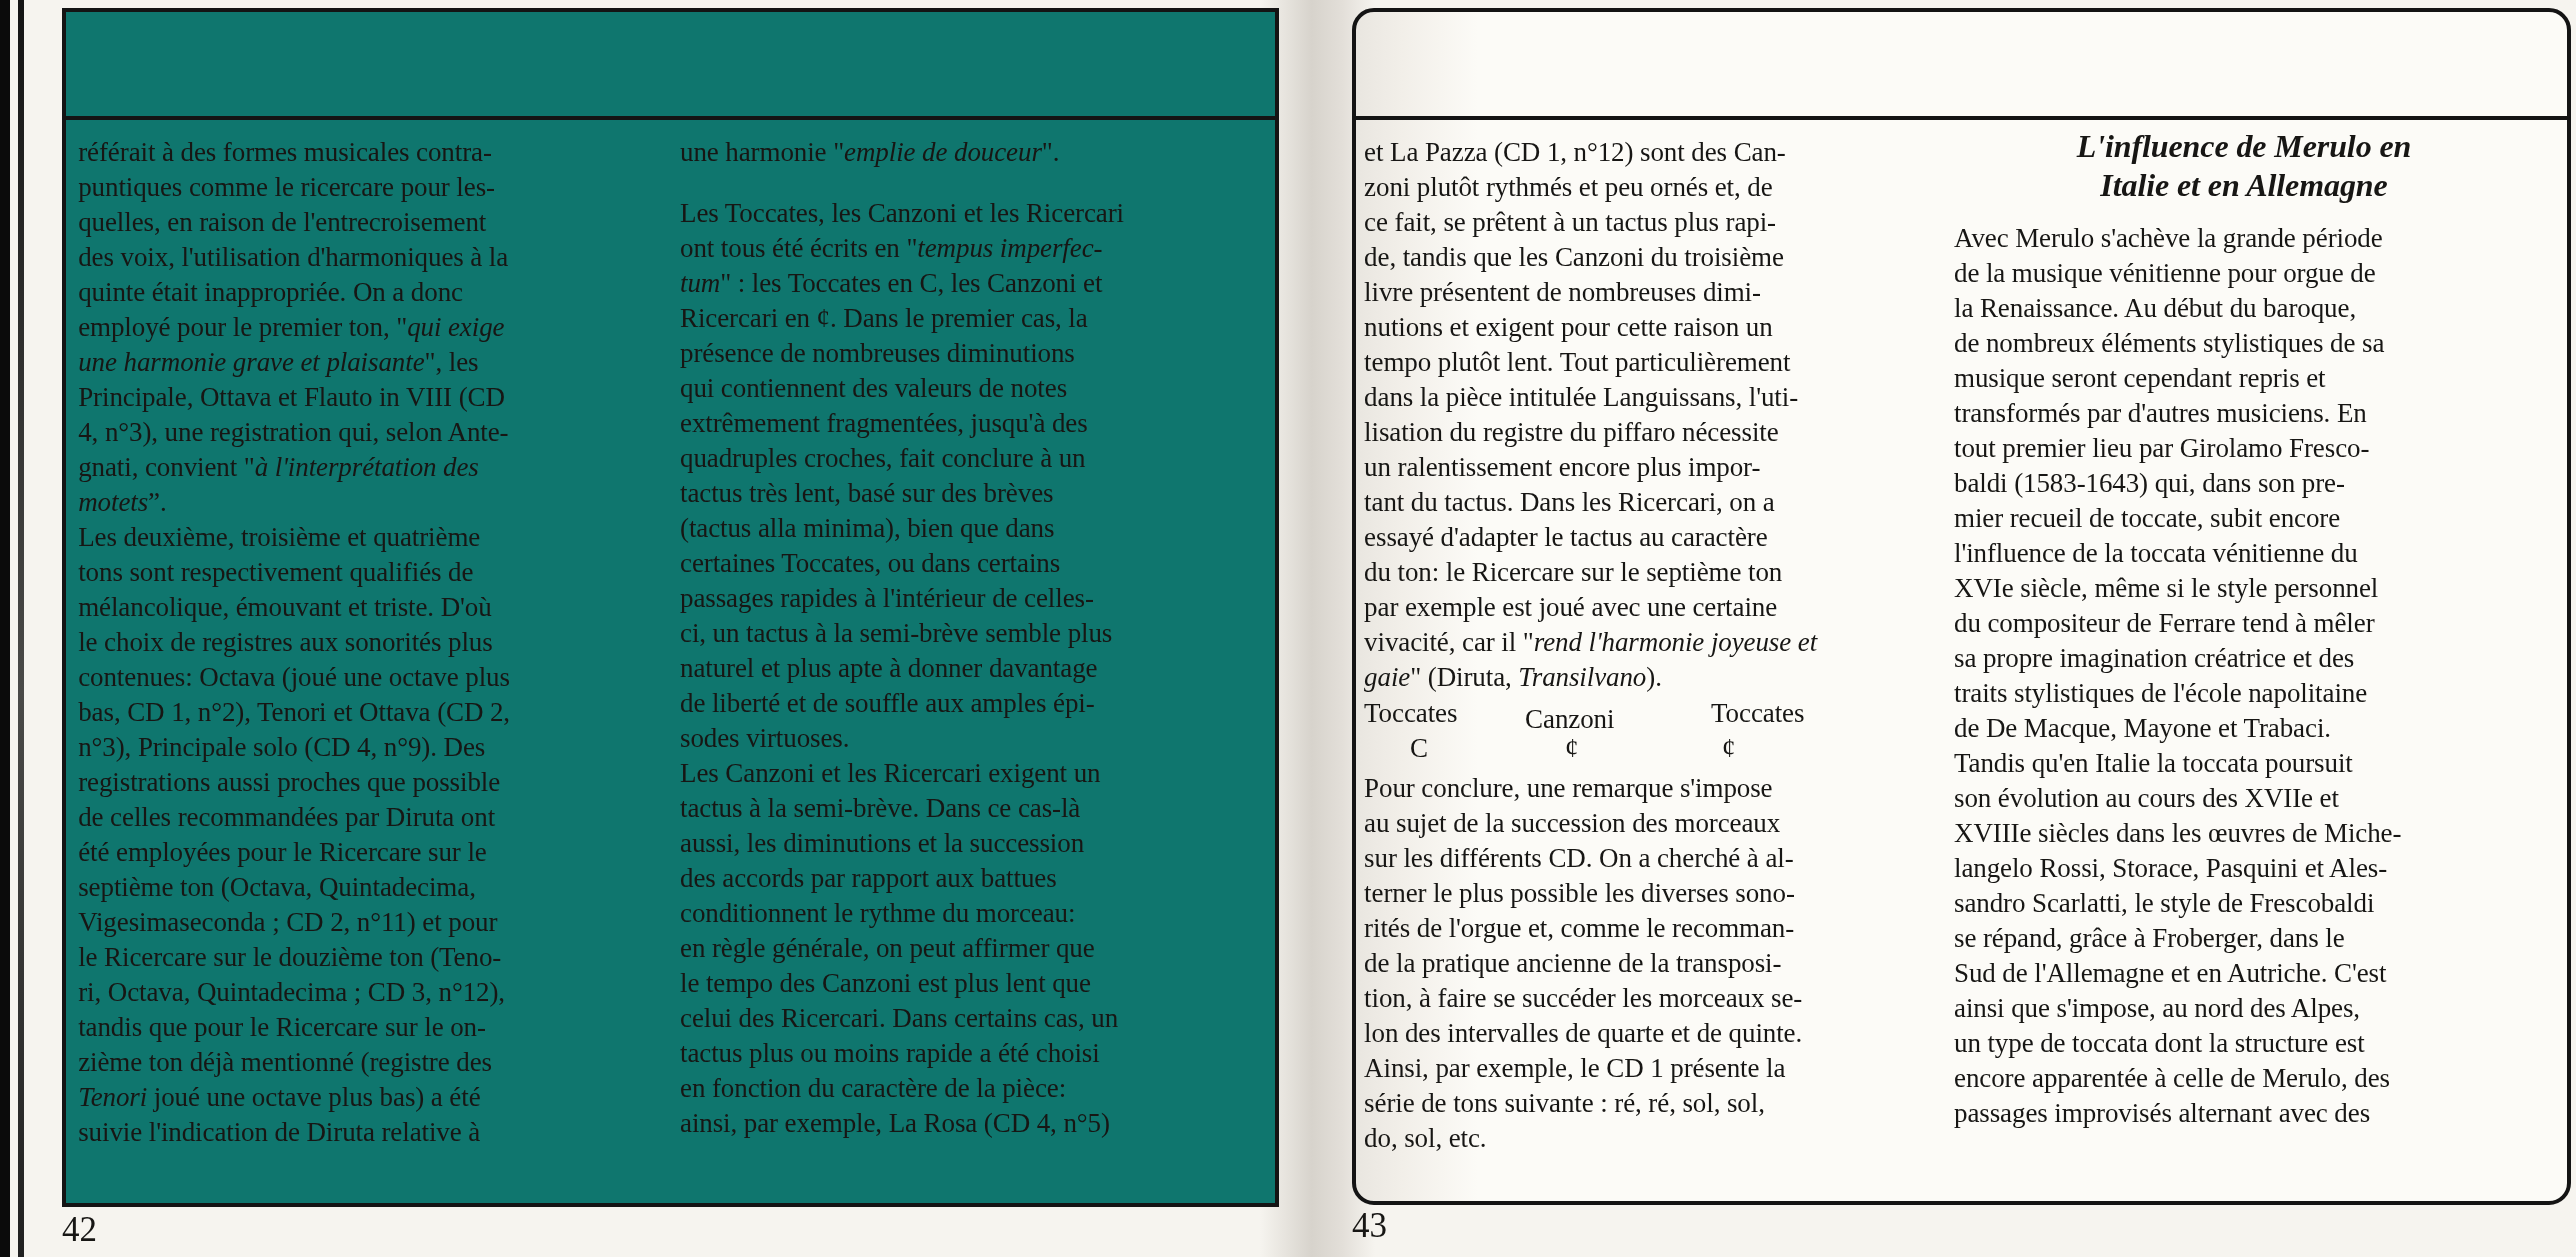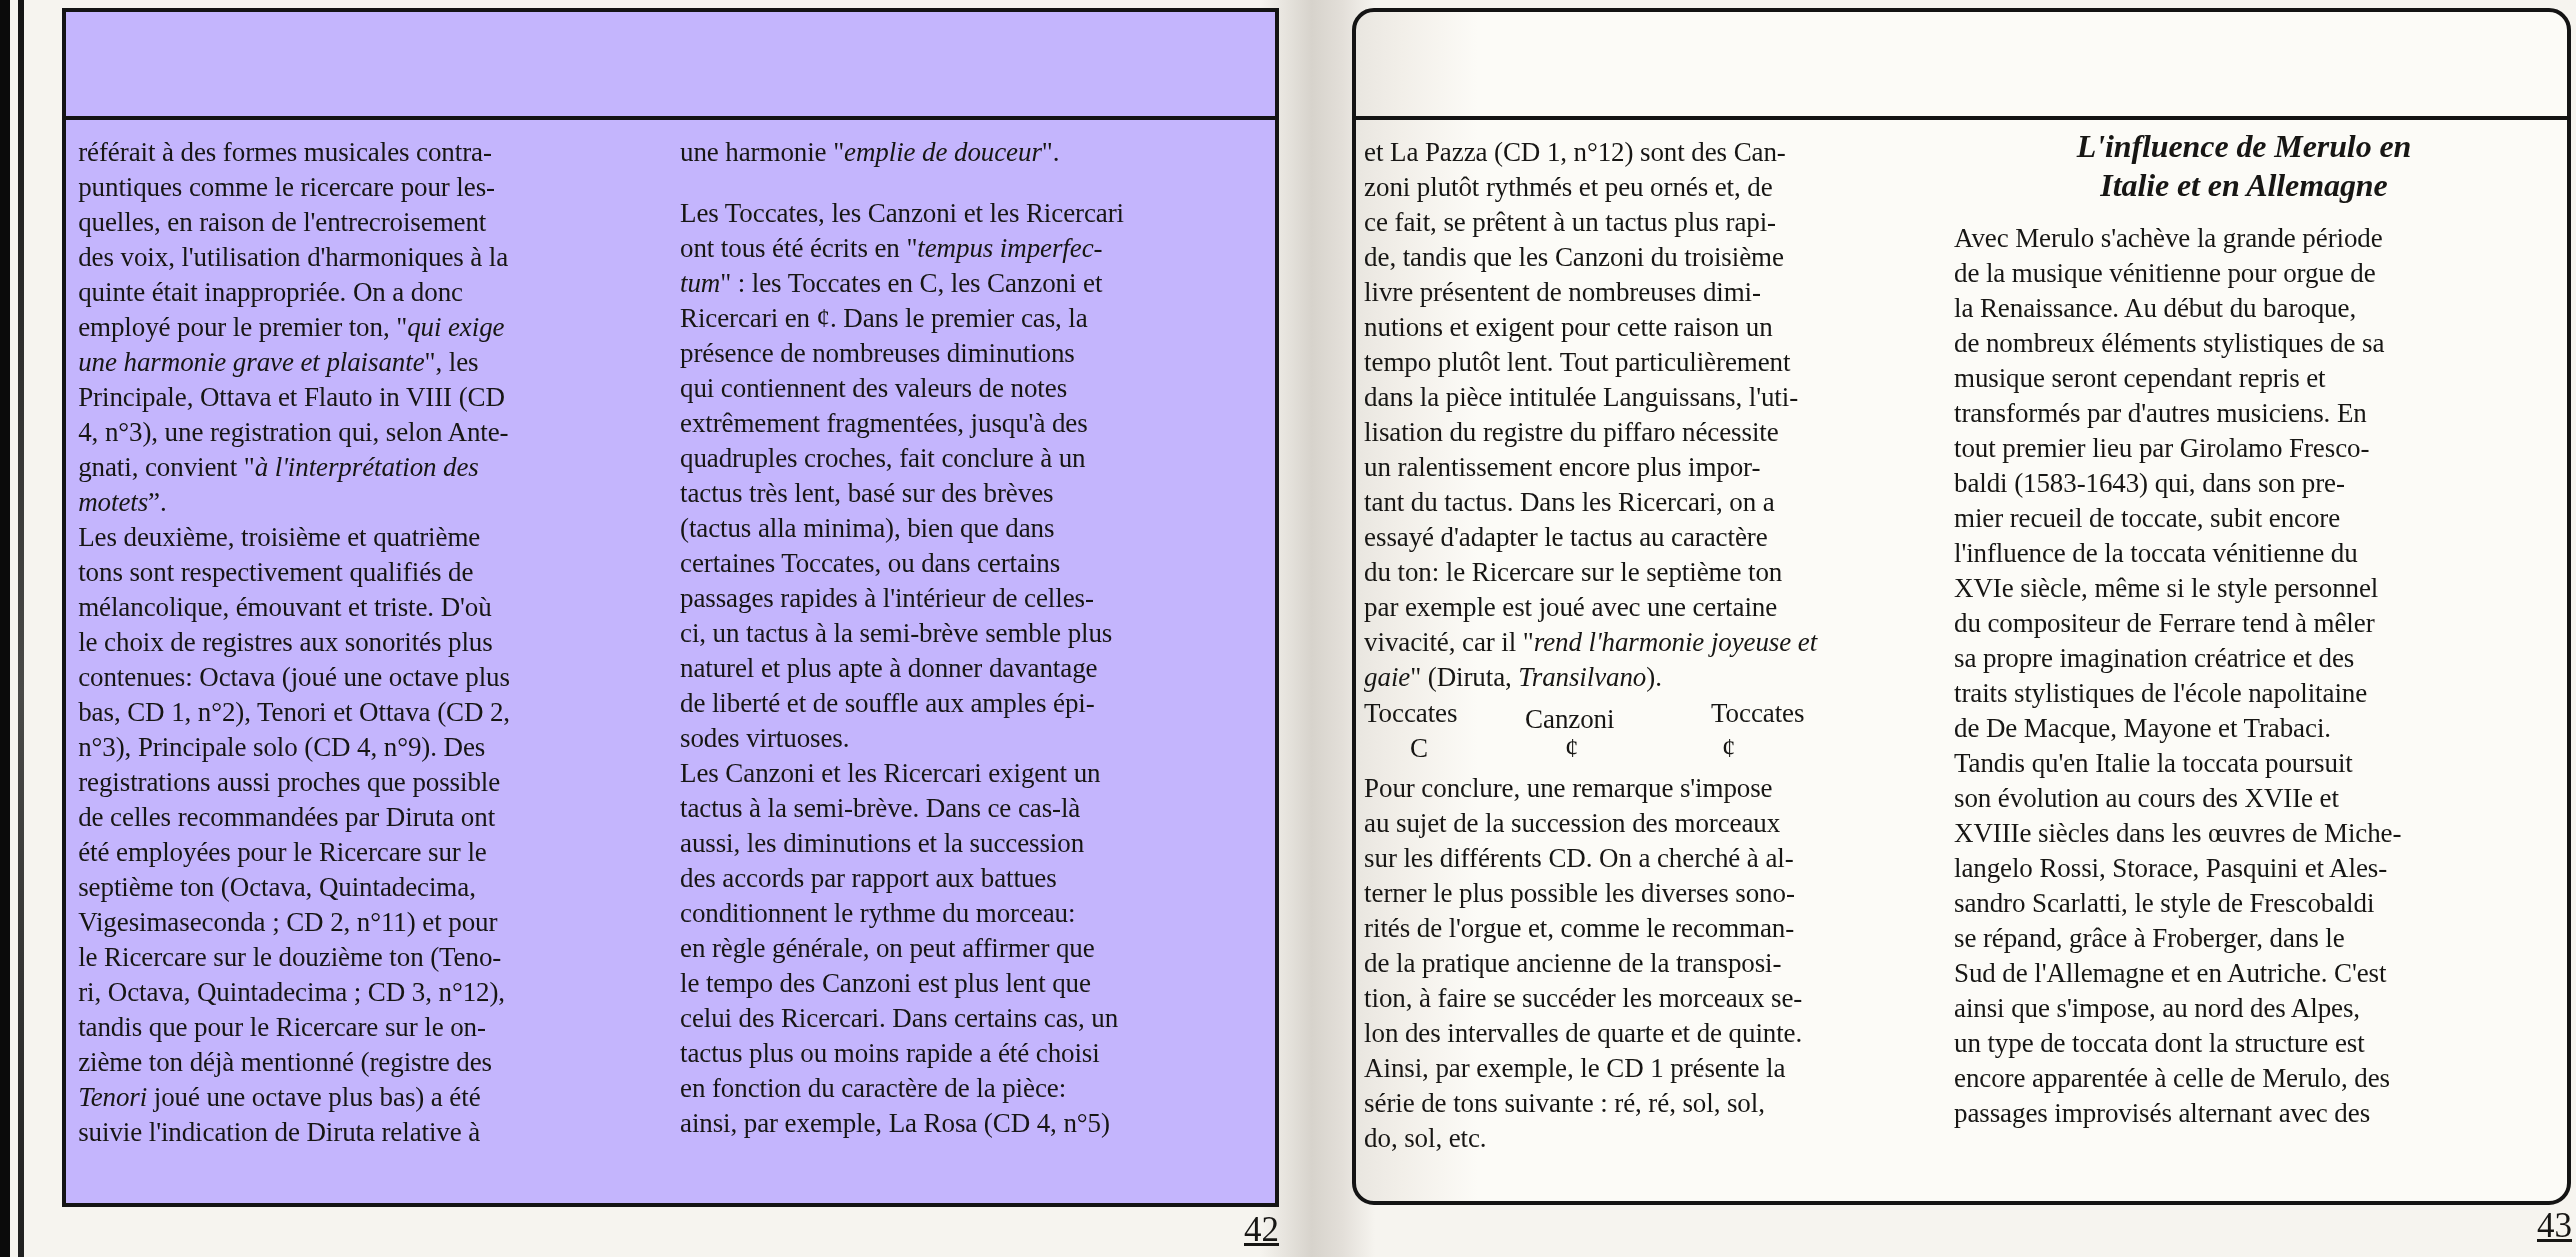--- a/index.html
+++ b/index.html
@@ -10,42 +10,42 @@
     color:#171614;
   }
   .scan{position:absolute;inset:0;}
   
   .edge-bar{position:absolute;top:0;bottom:0;left:0;width:10.2px;background:#0b0b0b;}
   .edge-line{position:absolute;top:0;bottom:0;left:17.6px;width:6.1px;
     background:linear-gradient(180deg,#141414 0%,#4a4a48 55%,#202020 100%);}
   
   .gutter{position:absolute;top:0;bottom:0;left:1260px;width:115px;
     background:linear-gradient(90deg,rgba(216,212,205,0) 0%,#d7d3cc 45%,#e3dfd9 72%,rgba(246,244,239,0) 100%);}
-  .page{position:absolute;border:4.1px solid #141414;background:#c4b5fd;}
+  .page{position:absolute;border:4.1px solid #141414;background:#0f766e;}
   .page-left{left:62px;top:8.1px;width:1209px;height:1191px;}
   .page-right{left:1352px;top:8.1px;width:1211px;height:1189px;
     background:linear-gradient(90deg,#e9e6e0 0px,#f2efe9 47px,#fcfbf7 122px);border-radius:22px;}
   .header-strip{position:absolute;left:0;right:0;top:0;height:104px;border-bottom:4.1px solid #141414;background:transparent;}
   .textblock{position:absolute;font-size:27px;line-height:35px;letter-spacing:-0.1px;}
   em{font-style:italic;}
   .col-left-1{left:12.2px;top:123px;width:553px;}
   .col-left-2{left:614px;top:123px;width:573px;}
   .col-right-1{left:8.1px;top:123px;width:558px;}
   .col-right-2{left:598px;top:107px;width:580px;}
   .para2{margin-top:26px;}
   .heading{text-align:center;font-weight:bold;font-style:italic;font-size:32px;line-height:39px;margin:8.1px 0 16.3px 0;}
   .meter-table{position:relative;height:75px;margin-top:1.4px;}
   .meter-table span{position:absolute;}
   .mt-h1{left:0;top:0;}
   .mt-h2{left:161px;top:0;margin-top:6px;}
   .mt-h3{left:347px;top:0;}
   .mt-v1{left:46px;top:35px;}
   .mt-v2{left:201px;top:35px;}
   .mt-v3{left:358px;top:35px;}
-  .pagenum{position:absolute;font-size:35px;line-height:38px;text-align:right;text-decoration:underline;}
+  .pagenum{position:absolute;font-size:35px;line-height:38px;text-align:left;}
   .pagenum-left{left:62px;top:1211px;width:1217px;}
   .pagenum-right{left:1352px;top:1207px;width:1220px;}
 </style>
 </head>
 <body>
 
 <div class="scan">
 
   <div class="edge-bar"></div>
   <div class="edge-line"></div>

